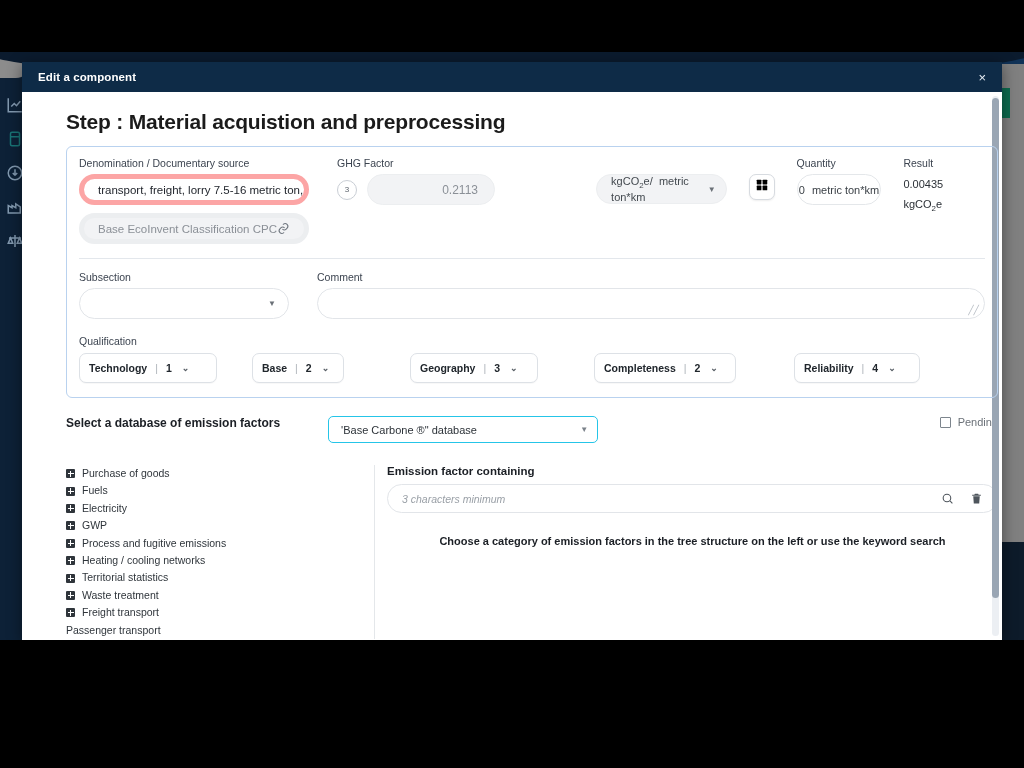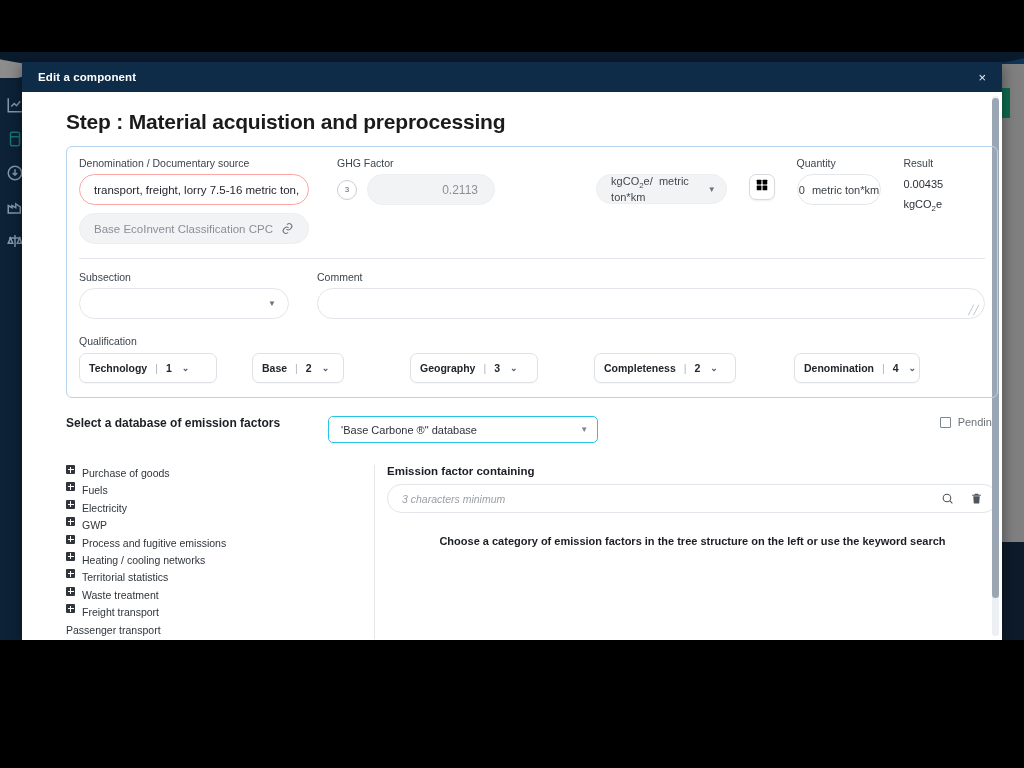--- a/index.html
+++ b/index.html
@@ -107,21 +107,21 @@
     border-radius: 6px;
     padding: 10px 12px 14px 12px;
     position: relative;
   }
 
   .fld-label { font-size: 10.5px; color: #3c4450; margin-bottom: 5px; }
 
   .row1 { display: flex; align-items: flex-start; }
   .col-denom { width: 230px; }
   .inp {
-    height: 31px; border: 1px solid #fca5a5; border-radius: 16px;
+    height: 31px; border: 5px solid #fca5a5; border-radius: 16px;
     background: #fff; display: flex; align-items: center;
     padding: 0 14px; font-size: 11.5px; color: #23272e;
     white-space: nowrap; overflow: hidden;
   }
   .inp.shaded { background: #f2f3f5; border-color: #eceef0; color: #8b9097; }
   .inp.mt { margin-top: 8px; }
   .link-ico { margin-left: auto; color: #6f767f; display:flex; }
   .link-ico svg { width: 13px; height: 13px; }
 
   .col-ghg { margin-left: 28px; width: 222px; }
@@ -214,21 +214,21 @@
   .pending {
     margin-left: auto; display: flex; align-items: center; gap: 7px;
     font-size: 11px; color: #6b7178;
   }
   .cbox { width: 11px; height: 11px; border: 1px solid #7d858d; border-radius: 1px; background: #fff; }
 
   
   .split { display: flex; margin: 22px 0 0 22px; width: 932px; }
   .tree { width: 300px; }
   .tree-item {
-    display: flex; gap: 7px;
+    display: flex; align-items: center; gap: 7px;
     font-size: 10.5px; color: #2f353b; line-height: 17.4px; height: 17.4px;
   }
   .plus {
     width: 9px; height: 9px; background: #2f353b; position: relative; flex: none;
     border-radius: 1px;
   }
   .plus::before, .plus::after {
     content: ""; position: absolute; background: #fff;
   }
   .plus::before { left: 4px; top: 1.5px; width: 1px; height: 6px; }
@@ -409,21 +409,21 @@
             <span class="num">3</span>
             <span class="chev">⌄</span>
           </div>
           <div class="qual-pill" style="width:142px; margin-left:56px">
             <span>Completeness</span>
             <span class="sep">|</span>
             <span class="num">2</span>
             <span class="chev">⌄</span>
           </div>
           <div class="qual-pill" style="width:126px; margin-left:58px">
-            <span>Denomination</span>
+            <span>Reliability</span>
             <span class="sep">|</span>
             <span class="num">4</span>
             <span class="chev">⌄</span>
           </div>
         </div>
       </div>
 
       <div class="db-row">
         <span class="db-label">Select a database of emission factors</span>
         <div class="db-select">

